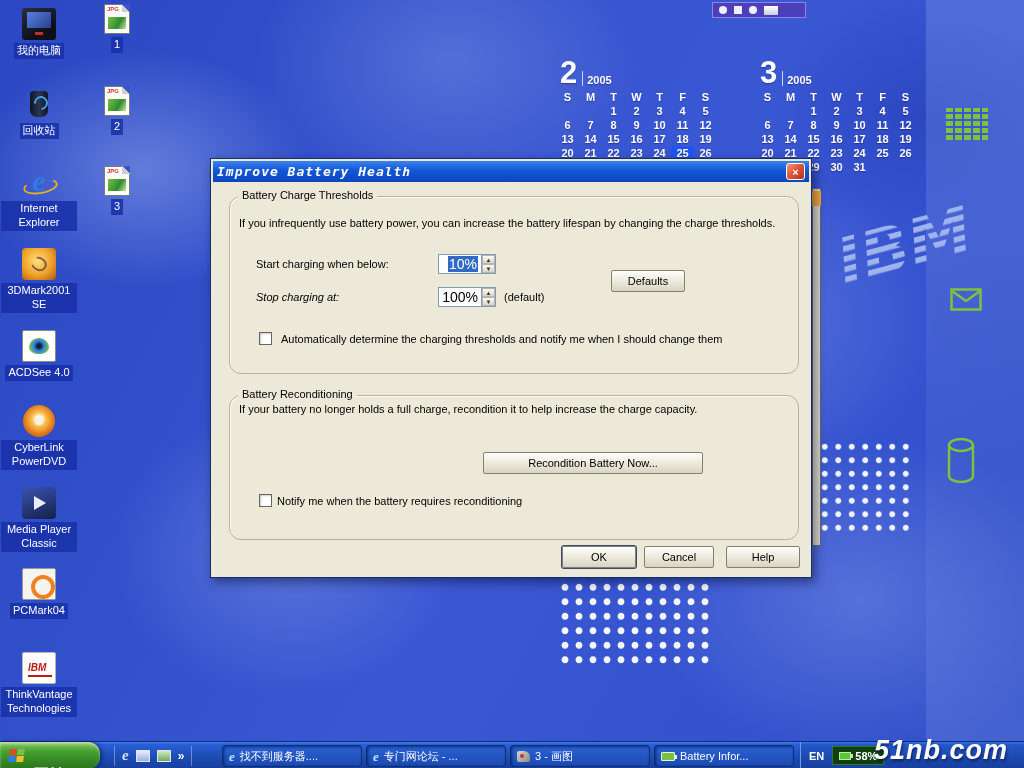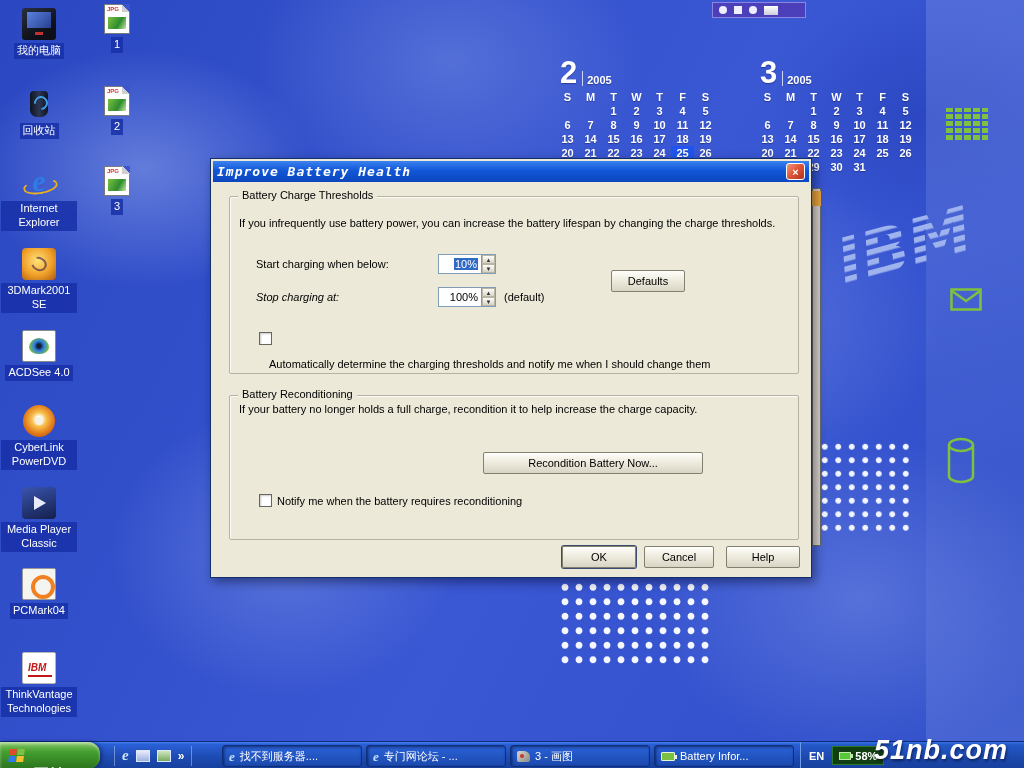--- a/index.html
+++ b/index.html
@@ -105,27 +105,27 @@
     background:#ece9d8; border:1px solid #10306e; box-shadow:3px 4px 10px rgba(0,0,20,.45); z-index:10; }
   .titlebar { position:absolute; left:2px; top:2px; right:2px; height:21px;
     background:linear-gradient(180deg,#3b82ef,#1257d8 45%,#0c46be);
     display:flex; align-items:center; padding:0 4px; }
   .title-text { color:#fff; font-family:"DejaVu Sans Mono", monospace; font-weight:bold;
     font-style:italic; font-size:13px; letter-spacing:1px; }
   .close-btn { margin-left:auto; width:19px; height:17px;
     background:linear-gradient(135deg,#f0967e,#e1573a 45%,#b2331a);
     border:1px solid #fff; border-radius:3px; color:#fff; font-size:11px; font-weight:bold;
     display:flex; align-items:center; justify-content:center; cursor:pointer; }
-  .group { position:absolute; border:1px solid #b4b2a2; border-radius:2px;
+  .group { position:absolute; border:1px solid #b4b2a2; border-radius:12px;
     box-shadow:inset 1px 1px 0 rgba(255,255,255,.8); }
   .legend { position:absolute; top:-8px; left:8px; background:#ece9d8; padding:0 4px;
     font-size:11px; color:#000; white-space:nowrap; }
   .dlg-text { position:absolute; font-size:11px; color:#000; line-height:13px; }
   .spinner { position:absolute; width:58px; height:20px; background:#fff; border:1px solid #7f9db9; display:flex; }
-  .spin-val { flex:1; font-size:11px; display:flex; align-items:center; justify-content:flex-end; padding-right:3px; color:#000; }
+  .spin-val { flex:1; font-size:14px; display:flex; align-items:center; justify-content:flex-end; padding-right:3px; color:#000; }
   .spin-val .hl { background:#316ac5; color:#fff; padding:0 1px; }
   .spin-btns { width:14px; display:flex; flex-direction:column; border-left:1px solid #7f9db9; }
   .spin-btn { flex:1; background:linear-gradient(#fdfdfb,#d8d4c4); font-size:6px; color:#333;
     display:flex; align-items:center; justify-content:center; border:1px solid #b9b5a5; cursor:pointer; }
   .btn { position:absolute; height:22px; background:linear-gradient(180deg,#fefefc,#efecdf 45%,#d9d5c5);
     border:1px solid #82806f; border-radius:2px; font-size:11px; color:#000;
     display:flex; align-items:center; justify-content:center; cursor:pointer; }
   .btn.default { box-shadow:0 0 0 1px #3c4c70; }
   .checkbox { position:absolute; width:13px; height:13px; background:#fff; border:1px solid #66665f;
     box-shadow:inset 1px 1px 2px rgba(0,0,0,.22); cursor:pointer; }
@@ -387,21 +387,21 @@
     <div class="spinner" style="left:227px; top:128px;">
       <span class="spin-val">100%</span>
       <span class="spin-btns">
         <span class="spin-btn">▲</span>
         <span class="spin-btn">▼</span>
       </span>
     </div>
     <div class="dlg-text" style="left:293px; top:132px;text-align:center;">(default)</div>
     <div class="btn" style="left:400px; top:111px; width:74px;">Defaults</div>
     <div class="checkbox" style="left:48px; top:173px;"></div>
-    <div class="dlg-text" style="left:58px; top:174px; width:510px;margin-top:25px;">Automatically determine the charging thresholds and notify me when I should change them</div>
+    <div class="dlg-text" style="left:70px; top:174px; width:510px;">Automatically determine the charging thresholds and notify me when I should change them</div>
 
     <div class="group" style="left:18px; top:236px; width:570px; height:145px;padding-left:46px;">
       <span class="legend">Battery Reconditioning</span>
     </div>
     <div class="dlg-text" style="left:28px; top:244px; width:545px;">If your battery no longer holds a full charge, recondition it to help increase the charge capacity.</div>
     <div class="btn" style="left:272px; top:293px; width:220px;">Recondition Battery Now...</div>
     <div class="checkbox" style="left:48px; top:335px;"></div>
     <div class="dlg-text" style="left:66px; top:336px; width:510px;">Notify me when the battery requires reconditioning</div>
 
     <div class="btn default" style="left:351px; top:387px; width:74px;">OK</div>

